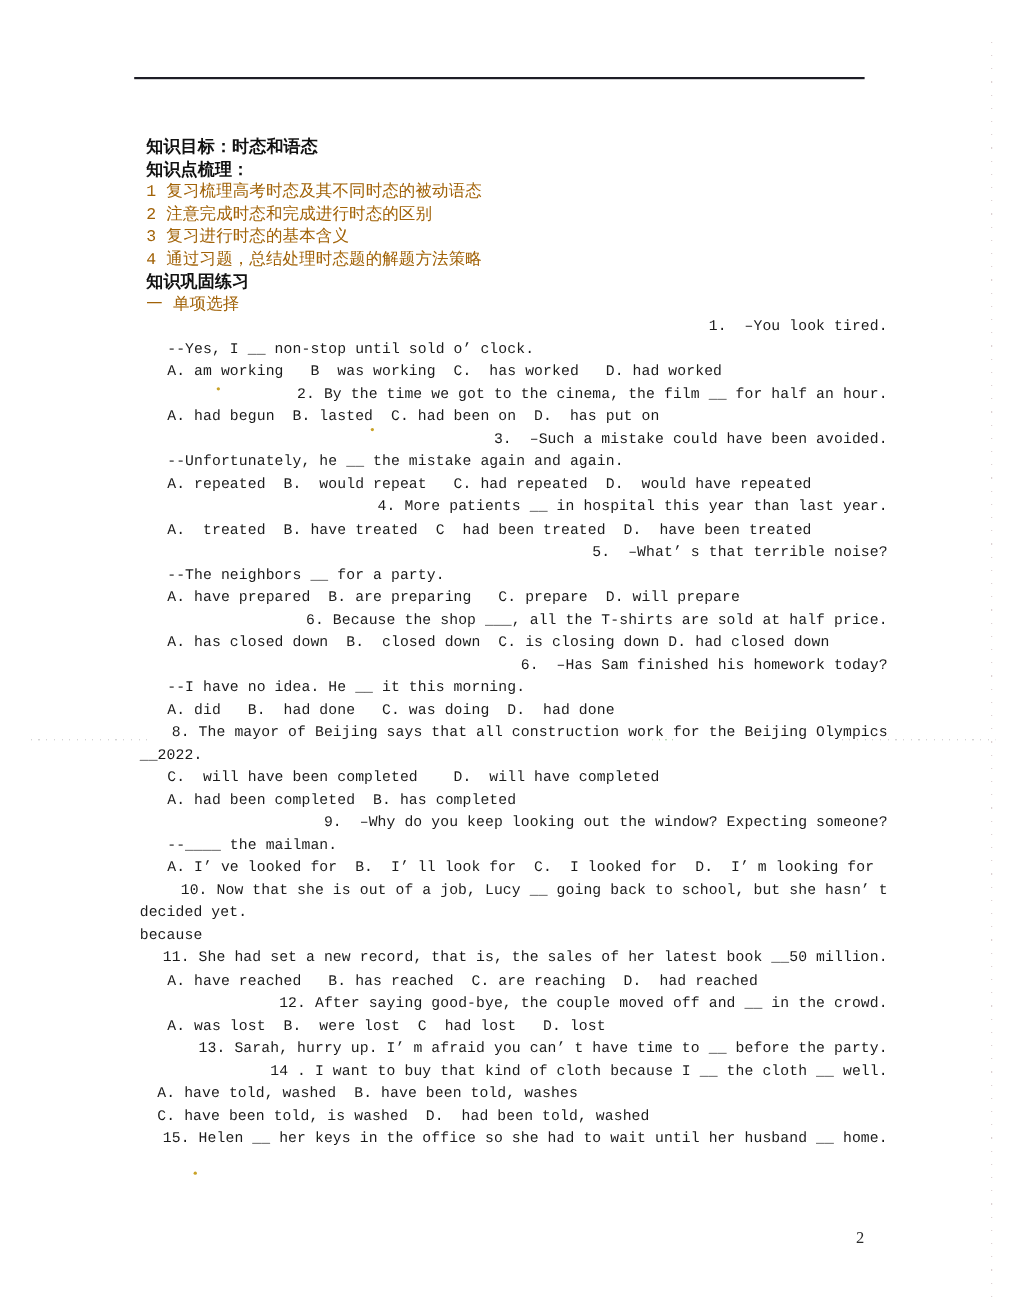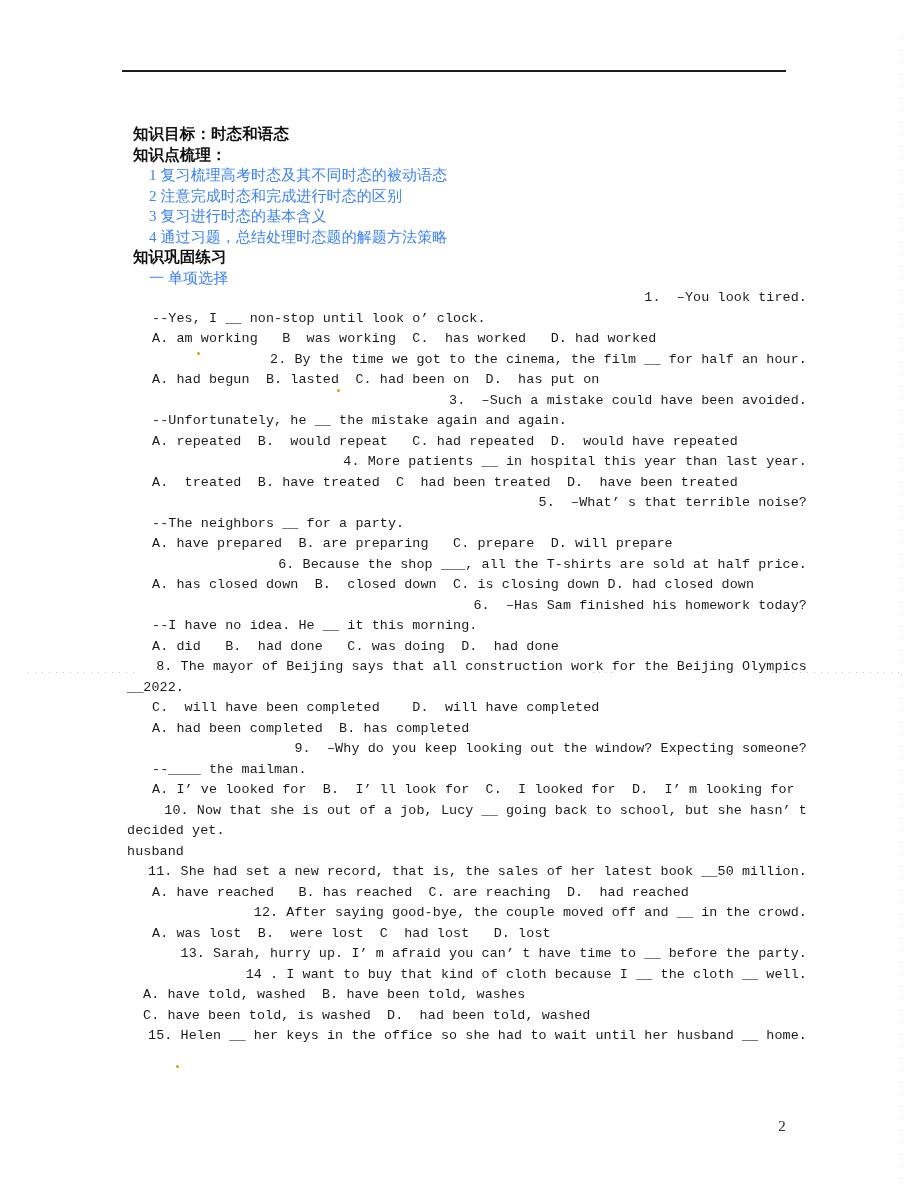--- a/index.html
+++ b/index.html
@@ -19,22 +19,22 @@
   }
   .line {
     display: block; height: 20.5px; line-height: 20.5px;
     white-space: pre; font-size: 13.4px; letter-spacing: 0.1px;
   }
   .st-h {
     font-family: "Liberation Sans", "DejaVu Sans", sans-serif;
     font-weight: bold; font-size: 15.5px; padding-left: 6px; color: #111;
   }
   .st-c {
-    font-family: Liberation Serif, serif;
-    font-size: 15px; padding-left: 6px; color: #3b82f6; margin-left: 16px;
+    font-family: Liberation Mono, monospace;
+    font-size: 15px; padding-left: 6px; color: #a16207;
   }
   .st-q  { padding-left: 6px; text-align: right; }
   .st-s  { padding-left: 25px; }
   .st-s2 { padding-left: 16px; }
   .st-w  { padding-left: 0; }
   .dotted-h {
     position: absolute; height: 1px; top: 672px;
     background: repeating-linear-gradient(90deg, #c9c9c9 0 1px, transparent 1px 7px);
   }
   .dotted-h.seg-left  { left: 28px;  width: 112px; }
@@ -67,21 +67,21 @@
   <div class="doc">
       <div class="line st-h">知识目标：时态和语态</div>
       <div class="line st-h">知识点梳理：</div>
       <div class="line st-c">1 复习梳理高考时态及其不同时态的被动语态</div>
       <div class="line st-c">2 注意完成时态和完成进行时态的区别</div>
       <div class="line st-c">3 复习进行时态的基本含义</div>
       <div class="line st-c">4 通过习题，总结处理时态题的解题方法策略</div>
       <div class="line st-h">知识巩固练习</div>
       <div class="line st-c">一 单项选择</div>
       <div class="line st-q">1.  –You look tired.</div>
-      <div class="line st-s">--Yes, I __ non-stop until look o’ clock.</div>
+      <div class="line st-s">--Yes, I __ non-stop until sold o’ clock.</div>
       <div class="line st-s">A. am working   B  was working  C.  has worked   D. had worked</div>
       <div class="line st-q">2. By the time we got to the cinema, the film __ for half an hour.</div>
       <div class="line st-s">A. had begun  B. lasted  C. had been on  D.  has put on</div>
       <div class="line st-q">3.  –Such a mistake could have been avoided.</div>
       <div class="line st-s">--Unfortunately, he __ the mistake again and again.</div>
       <div class="line st-s">A. repeated  B.  would repeat   C. had repeated  D.  would have repeated</div>
       <div class="line st-q">4. More patients __ in hospital this year than last year.</div>
       <div class="line st-s">A.  treated  B. have treated  C  had been treated  D.  have been treated</div>
       <div class="line st-q">5.  –What’ s that terrible noise?</div>
       <div class="line st-s">--The neighbors __ for a party.</div>
@@ -93,21 +93,21 @@
       <div class="line st-s">A. did   B.  had done   C. was doing  D.  had done</div>
       <div class="line st-q">8. The mayor of Beijing says that all construction work for the Beijing Olympics</div>
       <div class="line st-w">__2022.</div>
       <div class="line st-s">C.  will have been completed    D.  will have completed</div>
       <div class="line st-s">A. had been completed  B. has completed</div>
       <div class="line st-q">9.  –Why do you keep looking out the window? Expecting someone?</div>
       <div class="line st-s">--____ the mailman.</div>
       <div class="line st-s">A. I’ ve looked for  B.  I’ ll look for  C.  I looked for  D.  I’ m looking for</div>
       <div class="line st-q">10. Now that she is out of a job, Lucy __ going back to school, but she hasn’ t</div>
       <div class="line st-w">decided yet.</div>
-      <div class="line st-w">husband</div>
+      <div class="line st-w">because</div>
       <div class="line st-q">11. She had set a new record, that is, the sales of her latest book __50 million.</div>
       <div class="line st-s">A. have reached   B. has reached  C. are reaching  D.  had reached</div>
       <div class="line st-q">12. After saying good-bye, the couple moved off and __ in the crowd.</div>
       <div class="line st-s">A. was lost  B.  were lost  C  had lost   D. lost</div>
       <div class="line st-q">13. Sarah, hurry up. I’ m afraid you can’ t have time to __ before the party.</div>
       <div class="line st-q">14 . I want to buy that kind of cloth because I __ the cloth __ well.</div>
       <div class="line st-s2">A. have told, washed  B. have been told, washes</div>
       <div class="line st-s2">C. have been told, is washed  D.  had been told, washed</div>
       <div class="line st-q">15. Helen __ her keys in the office so she had to wait until her husband __ home.</div>
     </div>

